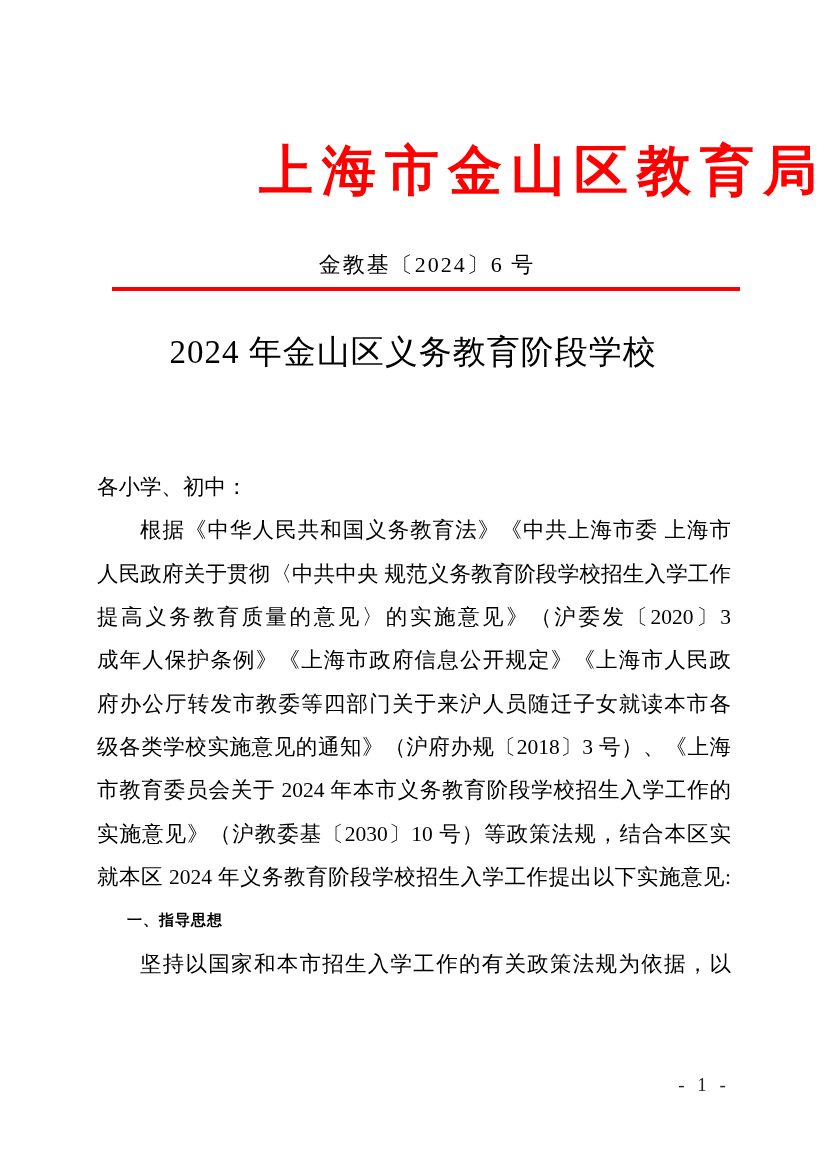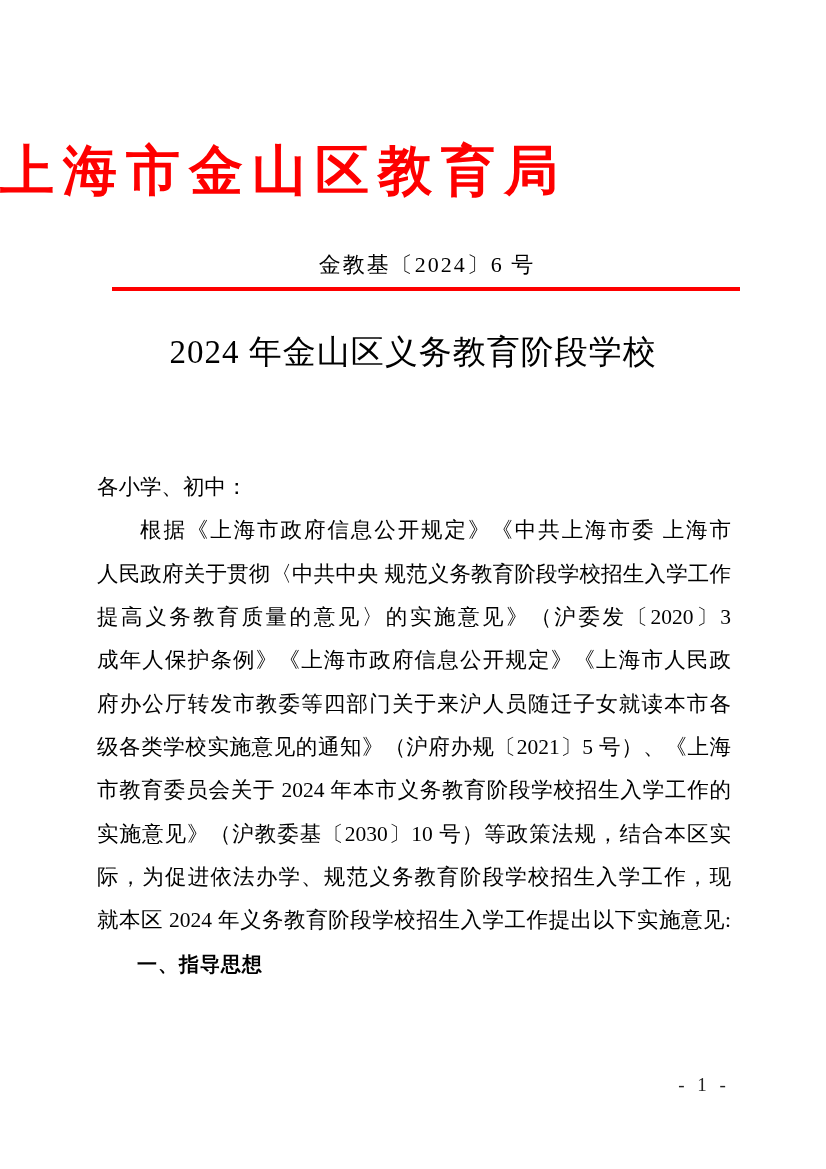--- a/index.html
+++ b/index.html
@@ -14,21 +14,21 @@
     background: #ffffff;
     overflow: hidden;
     font-family: "Liberation Serif", "DejaVu Serif", serif;
     color: #000000;
   }
   .org-title {
     position: absolute;
     top: 142px;
     left: 0;
     width: 100%;
-    text-align: left;
+    text-align: right;
     font-size: 54px;
     line-height: 58px;
     font-weight: bold;
     letter-spacing: 9px;
     color: var(--accent, #fe0000);
     white-space: nowrap;
   }
   .doc-no {
     position: absolute;
     top: 250px;
@@ -75,21 +75,21 @@
   .just {
     text-align: justify;
     text-align-last: justify;
   }
   .indent {
     text-indent: 2em;
   }
   .heading {
     font-family: Liberation Serif, serif;
     font-weight: bold;
-    font-size: 20px;
+    font-size: 15px;
     text-indent: 2em;
     letter-spacing: 1px;
   }
   .footer {
     position: absolute;
     top: 1073px;
     left: 654px;
     width: 100px;
     text-align: center;
     font-size: 19px;
@@ -110,30 +110,30 @@
 
   <div class="red-line"></div>
 
   <div class="main-title">
     <div>2024 年金山区义务教育阶段学校</div>
   </div>
 
   <div class="body-block">
     <div class="line">各小学、初中：</div>
 
-    <div class="line just indent">根据《上海市政府信息公开规定》《中共上海市委 上海市</div>
+    <div class="line just indent">根据《中华人民共和国义务教育法》《中共上海市委 上海市</div>
     <div class="line just">人民政府关于贯彻〈中共中央 规范义务教育阶段学校招生入学工作</div>
     <div class="line just">提高义务教育质量的意见〉的实施意见》（沪委发〔2020〕3 号）、</div>
     <div class="line just">成年人保护条例》《上海市政府信息公开规定》《上海市人民政</div>
     <div class="line just">府办公厅转发市教委等四部门关于来沪人员随迁子女就读本市各</div>
-    <div class="line just">级各类学校实施意见的通知》（沪府办规〔2021〕5 号）、《上海</div>
+    <div class="line just">级各类学校实施意见的通知》（沪府办规〔2018〕3 号）、《上海</div>
     <div class="line just">市教育委员会关于 2024 年本市义务教育阶段学校招生入学工作的</div>
     <div class="line just">实施意见》（沪教委基〔2030〕10 号）等政策法规，结合本区实</div>
-    <div class="line just">际，为促进依法办学、规范义务教育阶段学校招生入学工作，现</div>
     <div class="line just">就本区 2024 年义务教育阶段学校招生入学工作提出以下实施意见:</div>
 
     <div class="line heading">一、指导思想</div>
 
+    <div class="line just indent">坚持以国家和本市招生入学工作的有关政策法规为依据，以</div>
   </div>
 
   <div class="footer">- 1 -</div>
 
 </div>
 
 </body></html>

